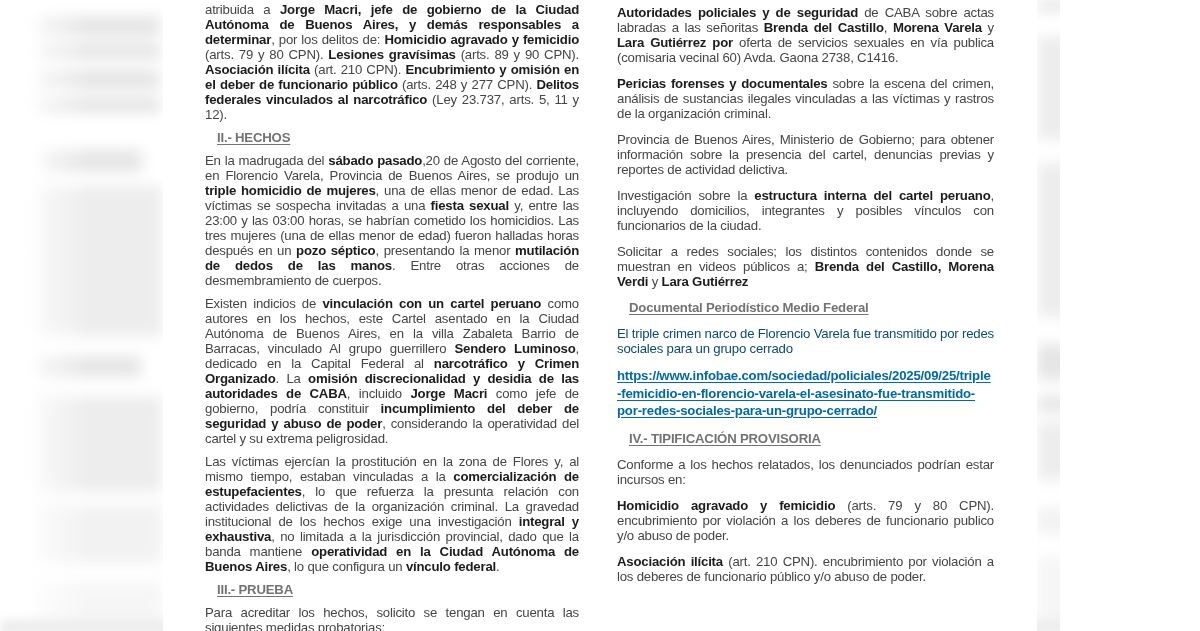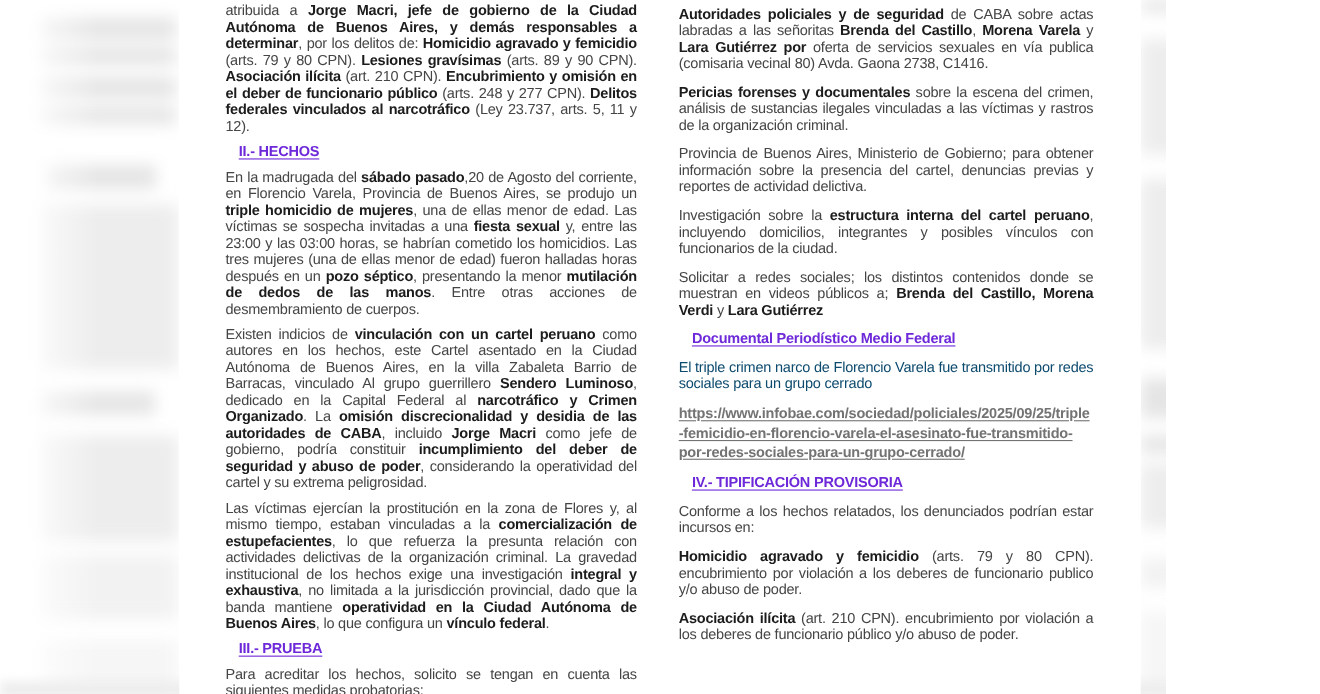--- a/index.html
+++ b/index.html
@@ -55,32 +55,32 @@
     color: #454545;
     text-align: justify;
   }
   .col-left  { left: 42px;  top: 2px; width: 374px; }
   .col-right { left: 454px; top: 5px; width: 377px; }
   .col p, .col h2, .col a { margin: 0 0 8px 0; }
   .col-right p, .col-right h2, .col-right a { margin-bottom: 11px; }
   .col h2 {
     font-size: 13.2px;
     font-weight: bold;
-    color: #6d28d9;
+    color: #737373;
     text-decoration: underline;
     text-underline-offset: 2px;
     text-align: left;
     padding-left: 12px;
   }
   .b { font-weight: bold; color: #1c1c1c; }
   .bold-para span { font-weight: normal; color: #0c4a6e; }
   .doc-link {
     display: block;
     font-weight: bold;
-    color: #737373;
+    color: #0369a1;
     text-decoration: underline;
     text-underline-offset: 2px;
     line-height: 17.5px;
     overflow-wrap: break-word;
     text-align: left;
   }
 </style>
 </head>
 <body>
 
@@ -125,21 +125,21 @@
       <h2>II.- HECHOS</h2>
       <p><span>En la madrugada del </span><span class="b">sábado pasado</span><span>,20 de Agosto del corriente, en Florencio Varela, Provincia de Buenos Aires, se produjo un </span><span class="b">triple homicidio de mujeres</span><span>, una de ellas menor de edad. Las víctimas se sospecha invitadas a una </span><span class="b">fiesta sexual</span><span> y, entre las 23:00 y las 03:00 horas, se habrían cometido los homicidios. Las tres mujeres (una de ellas menor de edad) fueron halladas horas después en un </span><span class="b">pozo séptico</span><span>, presentando la menor </span><span class="b">mutilación de dedos de las manos</span><span>. Entre otras acciones de desmembramiento de cuerpos.</span></p>
       <p><span>Existen indicios de </span><span class="b">vinculación con un cartel peruano</span><span> como autores en los hechos, este Cartel asentado en la Ciudad Autónoma de Buenos Aires, en la villa Zabaleta Barrio de Barracas, vinculado Al grupo guerrillero </span><span class="b">Sendero Luminoso</span><span>, dedicado en la Capital Federal al </span><span class="b">narcotráfico y Crimen Organizado</span><span>. La </span><span class="b">omisión discrecionalidad y desidia de las autoridades de CABA</span><span>, incluido </span><span class="b">Jorge Macri</span><span> como jefe de gobierno, podría constituir </span><span class="b">incumplimiento del deber de seguridad y abuso de poder</span><span>, considerando la operatividad del cartel y su extrema peligrosidad.</span></p>
       <p><span>Las víctimas ejercían la prostitución en la zona de Flores y, al mismo tiempo, estaban vinculadas a la </span><span class="b">comercialización de estupefacientes</span><span>, lo que refuerza la presunta relación con actividades delictivas de la organización criminal. La gravedad institucional de los hechos exige una investigación </span><span class="b">integral y exhaustiva</span><span>, no limitada a la jurisdicción provincial, dado que la banda mantiene </span><span class="b">operatividad en la Ciudad Autónoma de Buenos Aires</span><span>, lo que configura un </span><span class="b">vínculo federal</span><span>.</span></p>
       <h2>III.- PRUEBA</h2>
       <p><span>Para acreditar los hechos, solicito se tengan en cuenta las siguientes medidas probatorias:</span></p>
 
     </div>
 
     <div class="col col-right">
-      <p><span class="b">Autoridades policiales y de seguridad</span><span> de CABA sobre actas labradas a las señoritas </span><span class="b">Brenda del Castillo</span><span>, </span><span class="b">Morena Varela</span><span> y </span><span class="b">Lara Gutiérrez por</span><span> oferta de servicios sexuales en vía publica (comisaria vecinal 80) Avda. Gaona 2738, C1416.</span></p>
+      <p><span class="b">Autoridades policiales y de seguridad</span><span> de CABA sobre actas labradas a las señoritas </span><span class="b">Brenda del Castillo</span><span>, </span><span class="b">Morena Varela</span><span> y </span><span class="b">Lara Gutiérrez por</span><span> oferta de servicios sexuales en vía publica (comisaria vecinal 60) Avda. Gaona 2738, C1416.</span></p>
       <p><span class="b">Pericias forenses y documentales</span><span> sobre la escena del crimen, análisis de sustancias ilegales vinculadas a las víctimas y rastros de la organización criminal.</span></p>
       <p><span>Provincia de Buenos Aires, Ministerio de Gobierno; para obtener información sobre la presencia del cartel, denuncias previas y reportes de actividad delictiva.</span></p>
       <p><span>Investigación sobre la </span><span class="b">estructura interna del cartel peruano</span><span>, incluyendo domicilios, integrantes y posibles vínculos con funcionarios de la ciudad.</span></p>
       <p><span>Solicitar a redes sociales; los distintos contenidos donde se muestran en videos públicos a; </span><span class="b">Brenda del Castillo, Morena Verdi</span><span> y </span><span class="b">Lara Gutiérrez</span></p>
       <h2>Documental Periodístico Medio Federal</h2>
       <p class="bold-para"><span class="b">El triple crimen narco de Florencio Varela fue transmitido por redes sociales para un grupo cerrado</span></p>
       <a class="doc-link" href="#">https://www.infobae.com/sociedad/policiales/2025/09/25/triple-femicidio-en-florencio-varela-el-asesinato-fue-transmitido-por-redes-sociales-para-un-grupo-cerrado/</a>
       <h2>IV.- TIPIFICACIÓN PROVISORIA</h2>
       <p><span>Conforme a los hechos relatados, los denunciados podrían estar incursos en:</span></p>
       <p><span class="b">Homicidio agravado y femicidio</span><span> (arts. 79 y 80 CPN). encubrimiento por violación a los deberes de funcionario publico y/o abuso de poder.</span></p>

